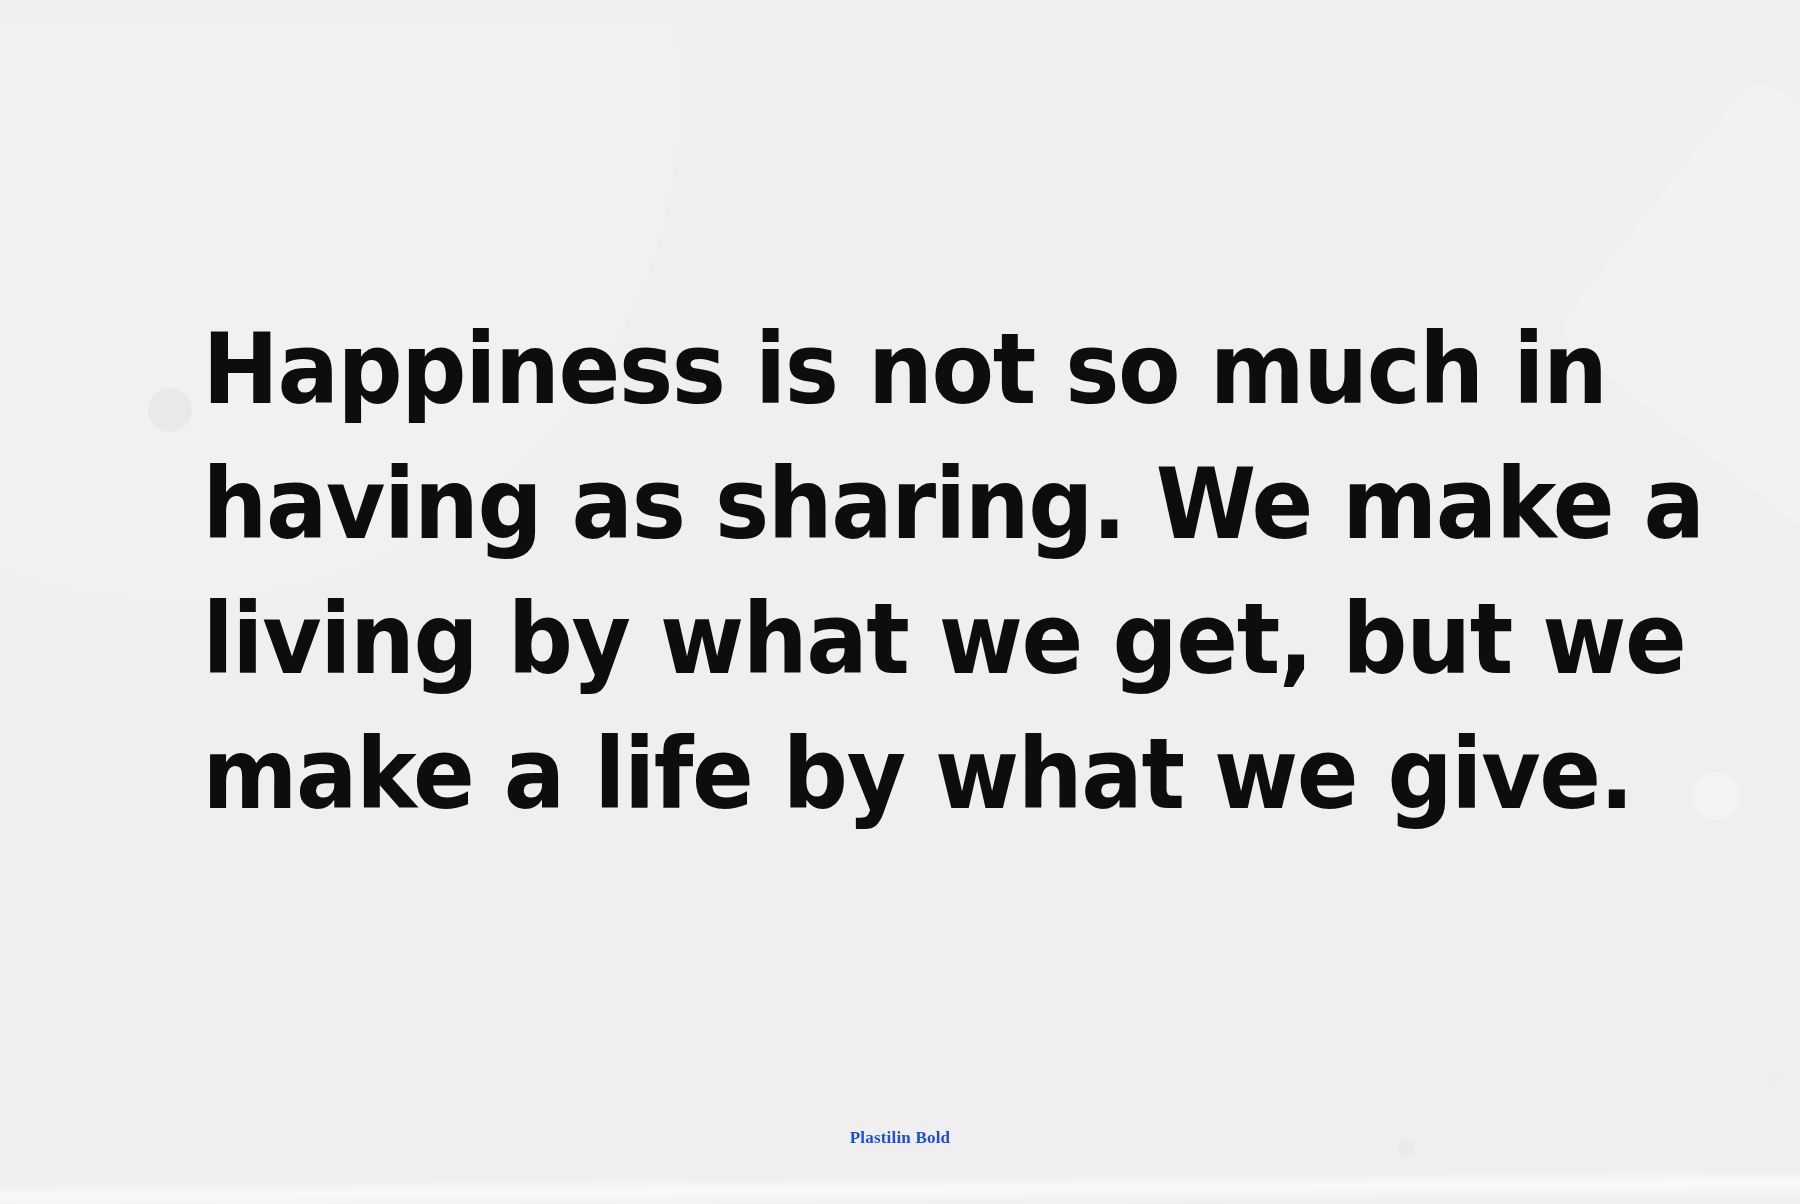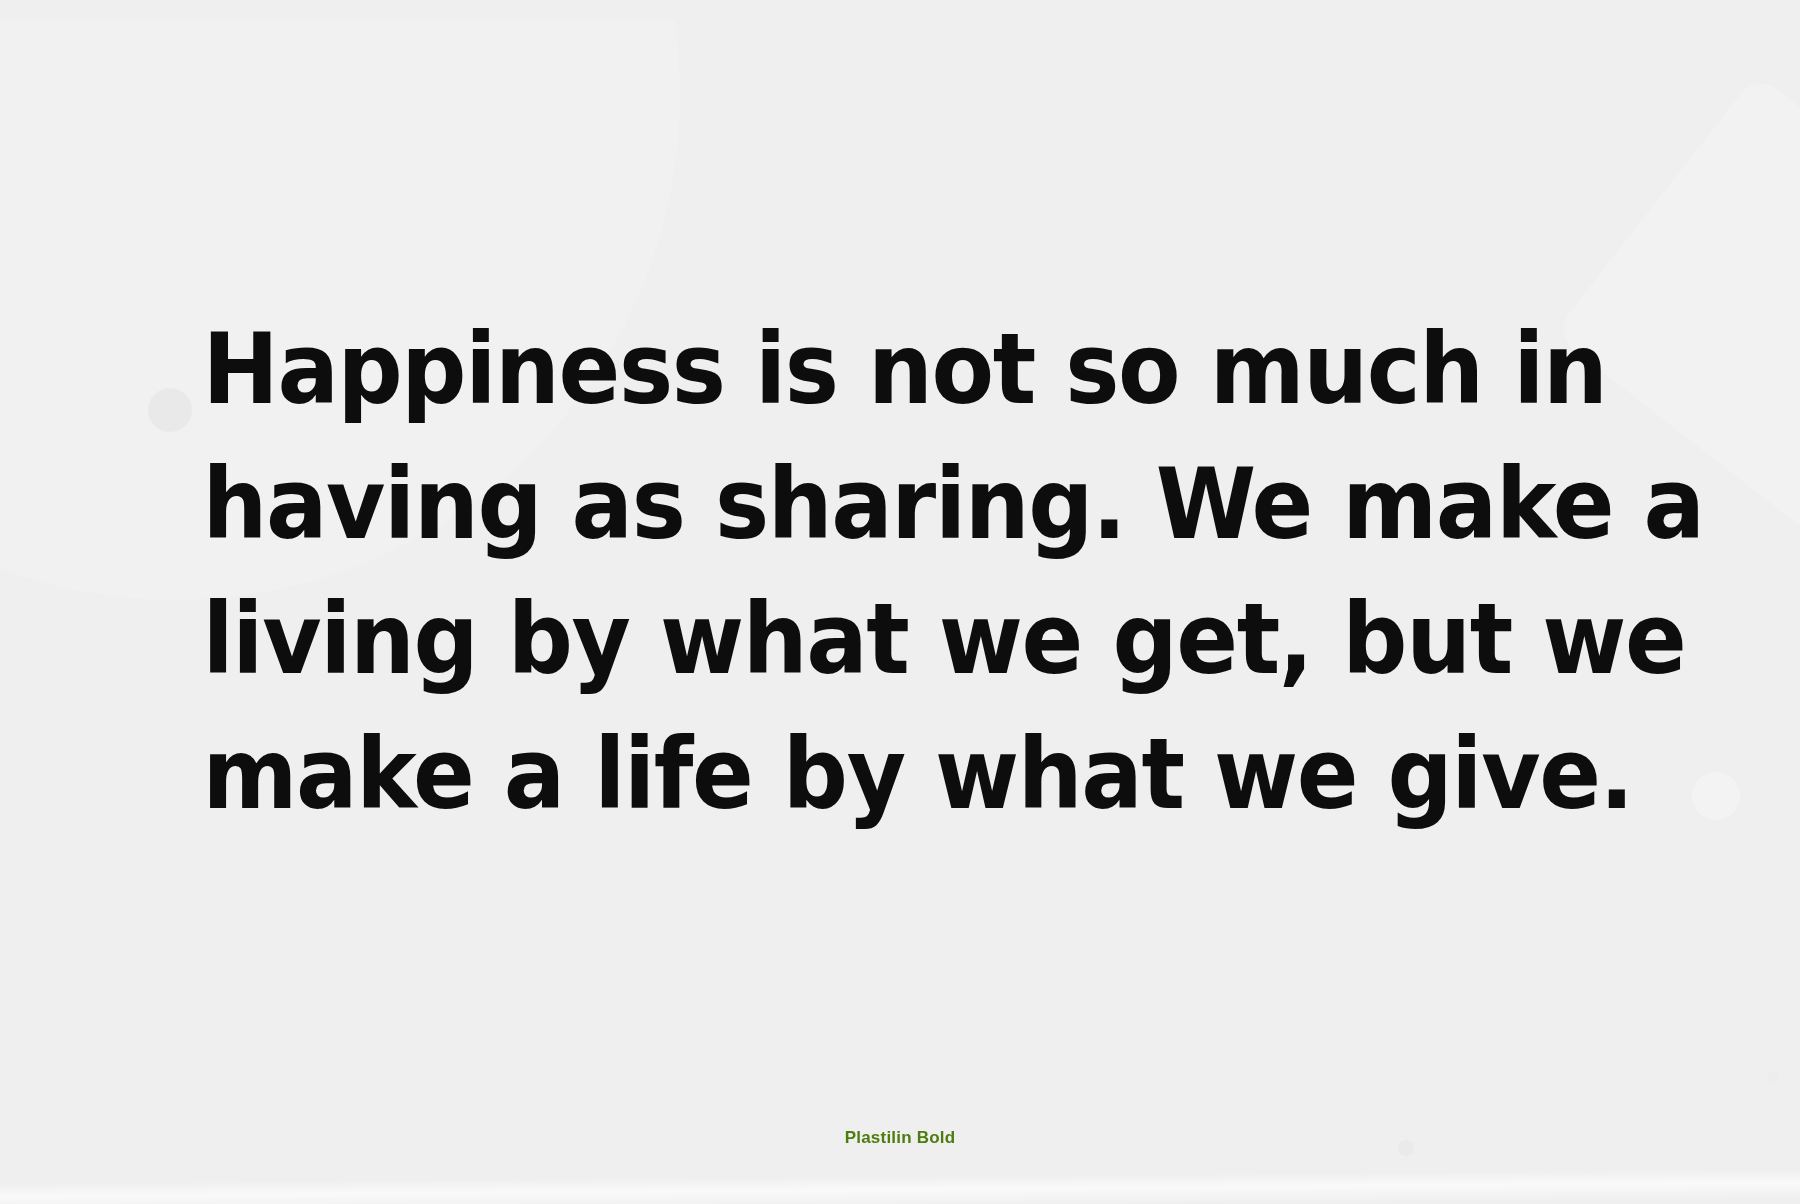--- a/index.html
+++ b/index.html
@@ -124,25 +124,25 @@
     transform-origin: center;
   }
 
   
   #font-caption {
     position: absolute;
     left: 0;
     right: 0;
     top: 1108px;
     text-align: center;
-    font-family: Liberation Sans, sans-serif;
+    font-family: Liberation Serif, serif;
     font-weight: 700;
     font-size: 17px;
     letter-spacing: 0.2px;
-    color: #4d7c0f;
+    color: #1d4ed8;
   }
 </style>
 </head>
 <body>
 
 <div id="quote-card">
 
   <div class="bg-layer">
     <div class="bg-circle-topleft"></div>
     <div class="bg-diamond-right"></div>

